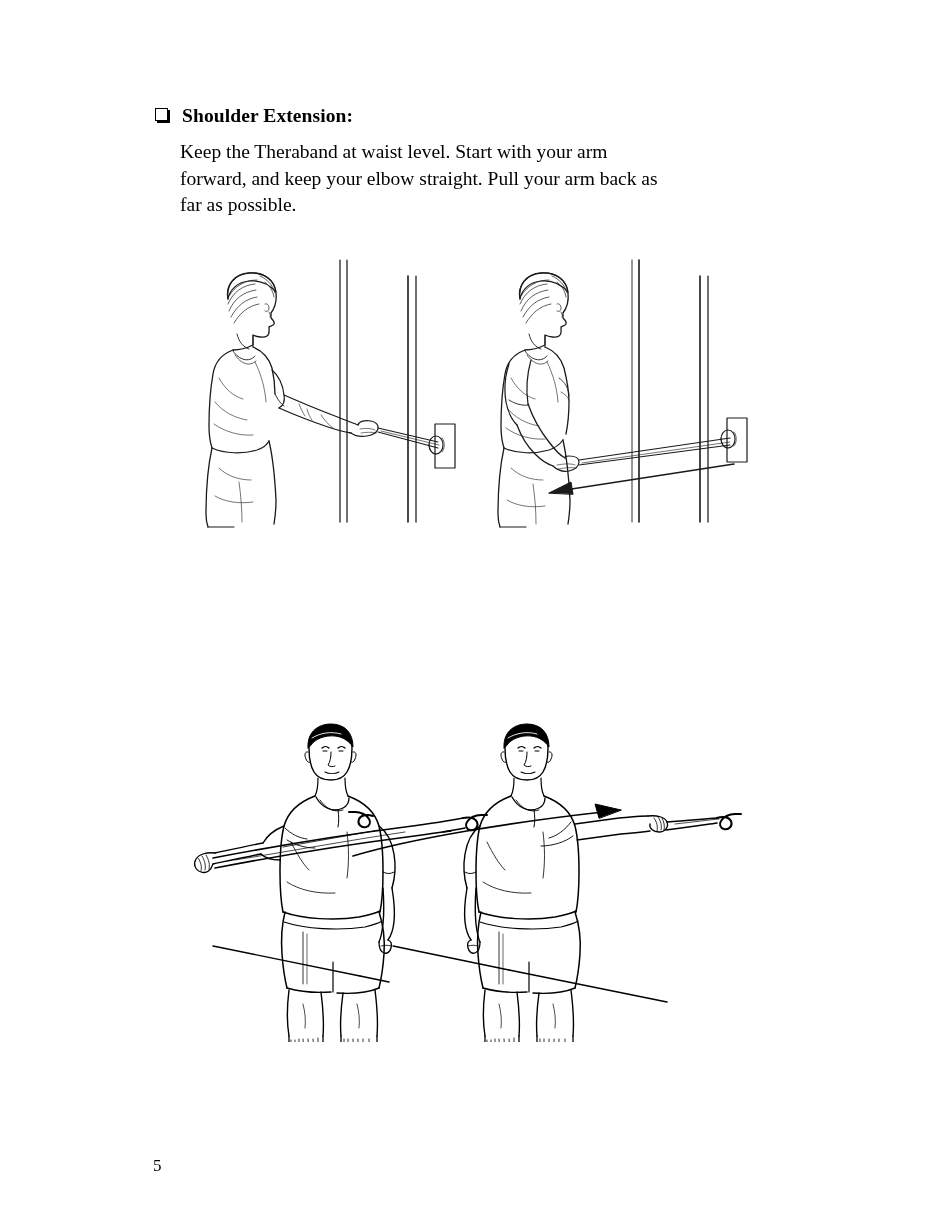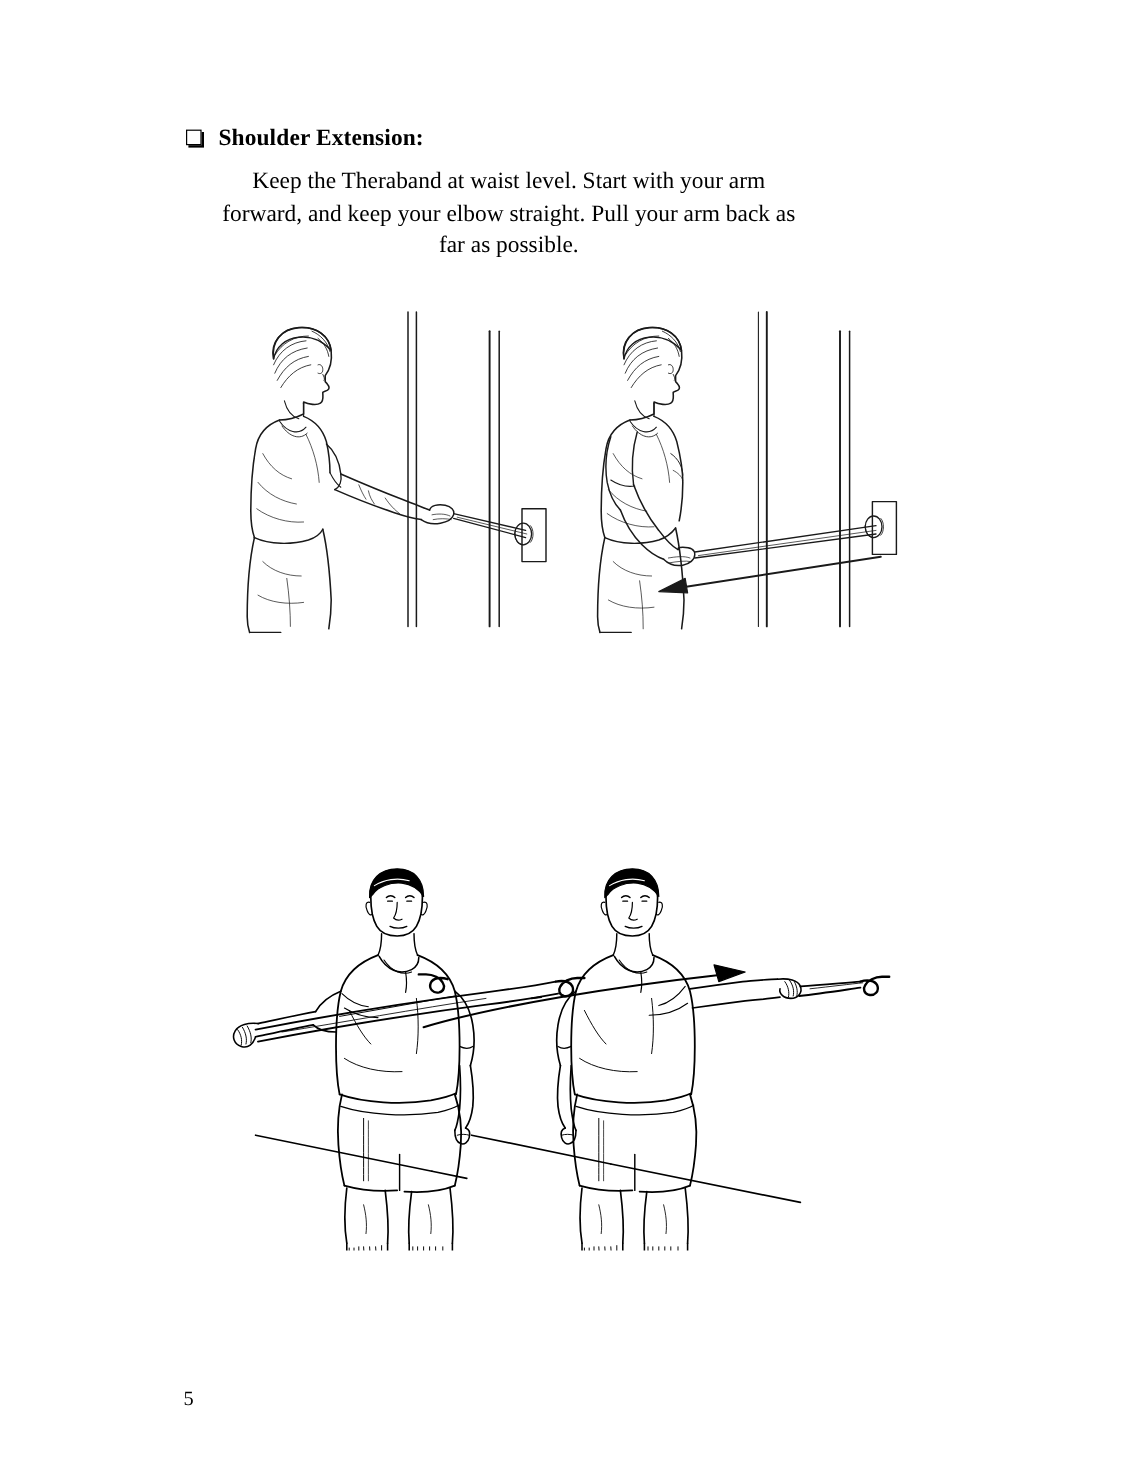--- a/index.html
+++ b/index.html
@@ -71,21 +71,21 @@
     letter-spacing: 0.1px;
     white-space: nowrap;
   }
 
   .body-text {
     padding-left: 180px;
     padding-right: 168px;
     margin-top: 12px;
     font-size: 19.5px;
     line-height: 26.5px;
-    text-align: center;
+    text-align: left;
   }
 
   
   .figure {
     position: absolute;
     left: 0;
     width: 950px;
     text-align: center;
   }
   .fig-1 { top: 252px; }

